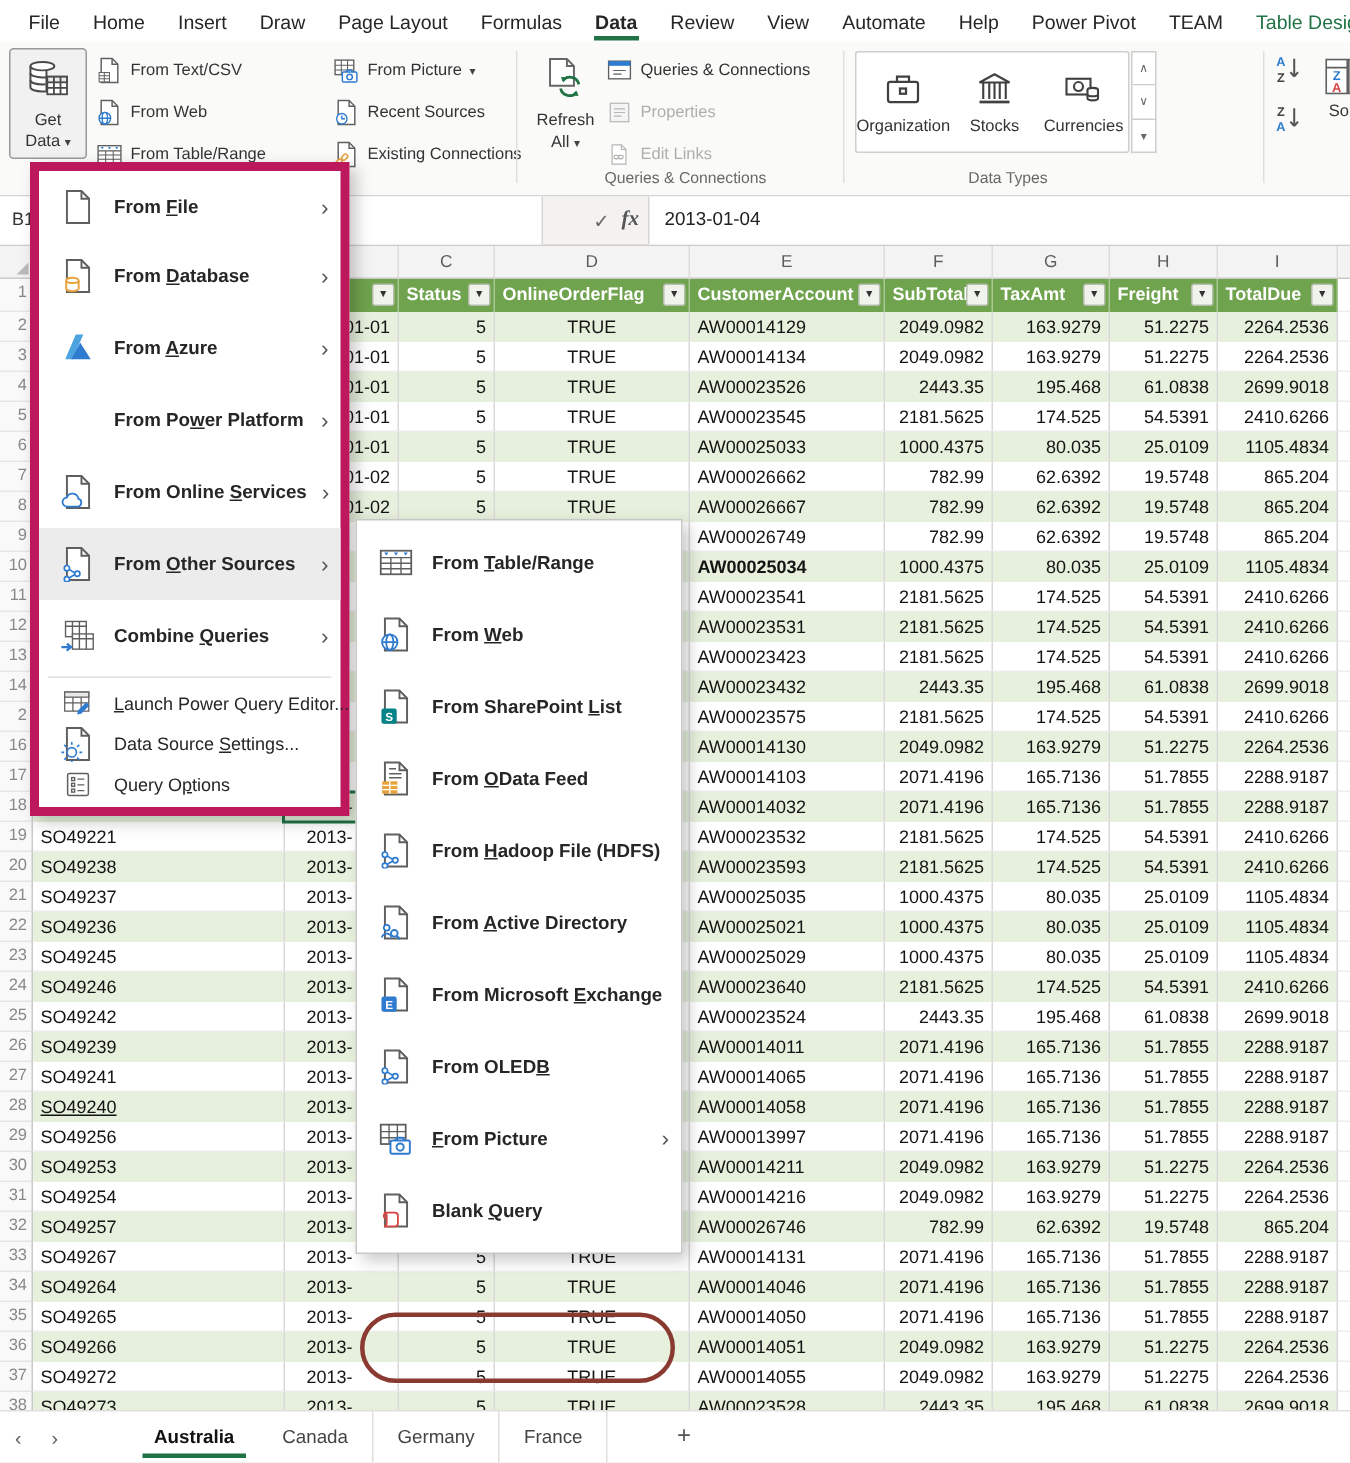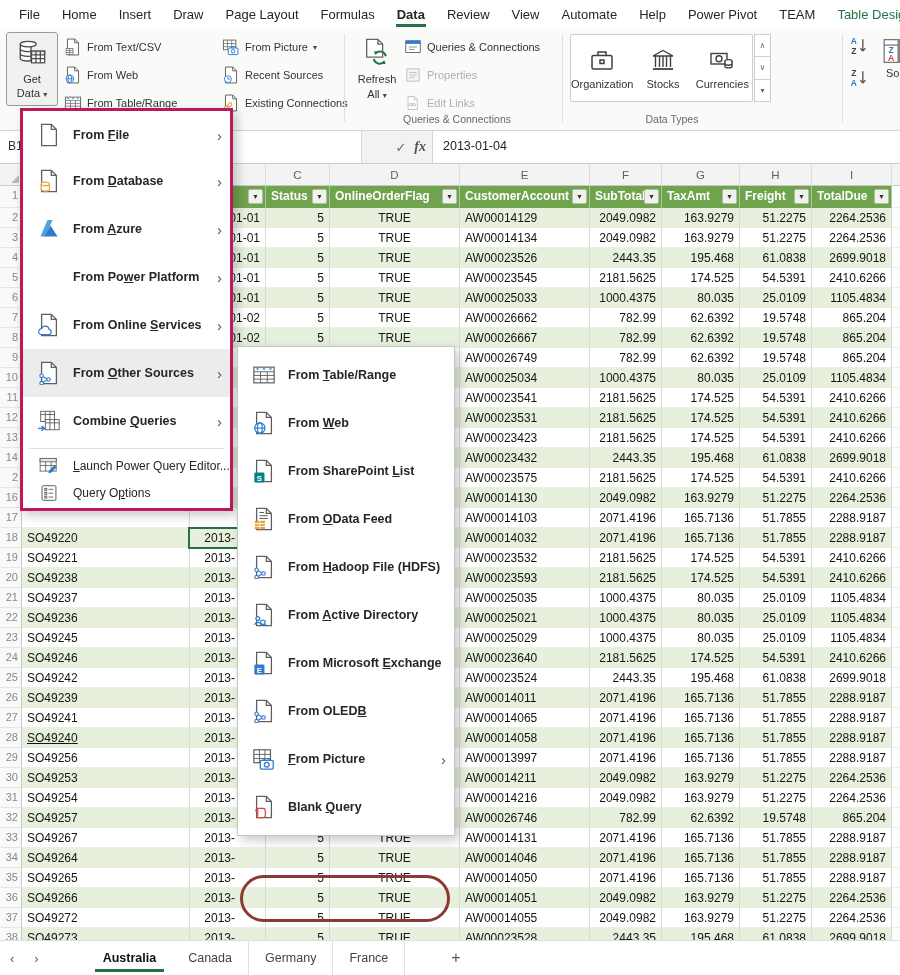--- a/index.html
+++ b/index.html
@@ -65,21 +65,21 @@
   
   .tabbar { position:absolute; left:0; top:940px; width:900px; height:35px; background:#fff; border-top:1px solid #e1dfdd; display:flex; align-items:stretch; }
   .navarr { display:flex; align-items:center; padding:0 10px; color:#605e5c; font-size:13px; }
   .stabs { display:flex; margin-left:38px; }
   .stab { display:flex; align-items:center; padding:0 16px; font-size:12.5px; color:#444; position:relative; border-right:1px solid #e1dfdd; }
   .stab.active { font-weight:bold; color:#111; border-right:none; }
   .stab.active::after { content:''; position:absolute; left:8px; right:8px; bottom:3px; height:3px; background:var(--accent); }
   .addsheet { display:flex; align-items:center; padding:0 14px; margin-left:32px; font-size:16px; color:#555; }
 
   
-  .menu { position:absolute; left:20px; top:108px; width:213px; background:#fff; border:3px solid #be185d; box-shadow:4px 4px 10px rgba(0,0,0,.22); z-index:50; padding:2px 0; }
+  .menu { position:absolute; left:20px; top:108px; width:213px; background:#fff; border:6px solid #be185d; box-shadow:4px 4px 10px rgba(0,0,0,.22); z-index:50; padding:2px 0; }
   .submenu { position:absolute; left:237px; top:346px; width:218px; background:#fff; border:1px solid #c8c6c4; box-shadow:4px 4px 10px rgba(0,0,0,.22); z-index:55; padding:4px 0; }
   .mi { height:48px; display:flex; align-items:center; gap:10px; padding:0 8px 0 12px; font-size:12.5px; font-weight:bold; color:#262626; white-space:nowrap; }
   .mi.first { height:44px; }
   .mi.small { height:27px; font-weight:normal; font-size:12px; }
   .mi.hl { background:#ececec; }
   .mi.disabled { color:#c3c1bf; }
   .mi .mic { width:28px; height:26px; flex:0 0 28px; display:flex; align-items:center; justify-content:center; }
   .mi .chev { margin-left:auto; color:#555; font-size:15px; font-weight:normal; }
   .msep { height:1px; background:#e1dfdd; margin:3px 6px; }
   .annot { position:absolute; left:2px; top:528px; width:210px; height:47px; border:3px solid var(--annot); border-radius:24px; z-index:70; pointer-events:none; }
@@ -471,21 +471,21 @@
         <div class="dcell ar" style="width: 72px;">19.5748</div>
         <div class="dcell ar" style="width: 80px;">865.204</div>
         <div class="filler"></div>
       </div>
       <div class="srow band">
         <div class="rownum">10</div>
         <div class="dcell al" style="width: 168px;"></div>
         <div class="dcell ar" style="width: 76px;"></div>
         <div class="dcell ar" style="width: 64px;">5</div>
         <div class="dcell ac" style="width: 130px;">TRUE</div>
-        <div class="dcell al" style="width: 130px;">AW00025034</div>
+        <div class="dcell al" style="width: 130px; font-weight: bold;">AW00025034</div>
         <div class="dcell ar" style="width: 72px;">1000.4375</div>
         <div class="dcell ar" style="width: 78px;">80.035</div>
         <div class="dcell ar" style="width: 72px;">25.0109</div>
         <div class="dcell ar" style="width: 80px;">1105.4834</div>
         <div class="filler"></div>
       </div>
       <div class="srow">
         <div class="rownum">11</div>
         <div class="dcell al" style="width: 168px;"></div>
         <div class="dcell ar" style="width: 76px;"></div>
@@ -953,20 +953,33 @@
           <svg viewBox="0 0 26 26" width="22" height="22">
             <g fill="#fff" stroke="#5f5f5f">
               <rect x="2.5" y="4" width="19" height="15"></rect>
               <rect x="2.5" y="4" width="19" height="4" fill="#e8e8e8"></rect>
               <path d="M2.5 12.5 h19 M9 8 v11 M15.5 8 v11"></path>
             </g>
             <path d="M13 18.5 l6.5-6.5 2.5 2.5 -6.5 6.5 -3.2.7 z" fill="#2E7BD0"></path>
           </svg>
         </span>
         <span><u>L</u>aunch Power Query Editor...</span>
+      </div>
+      <div class="mi small">
+        <span class="mic">
+          <svg viewBox="0 0 26 26" width="24" height="24">
+            <path d="M5 1.5 h10.5 L21 7 v17.5 H5 Z" fill="#fff" stroke="#5f5f5f" stroke-width="1.4"></path>
+            <path d="M15.5 1.5 V7 H21" fill="none" stroke="#5f5f5f" stroke-width="1.4"></path>
+            <g fill="#fff" stroke="#2E7BD0" stroke-width="1.2">
+              <path d="M8.5 13.5 v-2 M8.5 24.5 v2 M3 19 h-2 M14 19 h2 M4.6 15.1 l-1.5-1.5 M12.4 22.9 l1.5 1.5 M4.6 22.9 l-1.5 1.5 M12.4 15.1 l1.5-1.5"></path>
+              <circle cx="8.5" cy="19" r="3.4"></circle>
+            </g>
+          </svg>
+        </span>
+        <span>Data Source <u>S</u>ettings...</span>
       </div>
       <div class="mi small">
         <span class="mic">
           <svg viewBox="0 0 26 26" width="20" height="20">
             <rect x="4" y="3.5" width="18" height="19" rx="1.5" fill="#fff" stroke="#5f5f5f" stroke-width="1.3"></rect>
             <g stroke="#5f5f5f" stroke-width="1.2" fill="none">
               <rect x="7.5" y="7" width="2.6" height="2.6"></rect>
               <path d="M12.5 8.3 h6"></path>
               <rect x="7.5" y="12" width="2.6" height="2.6"></rect>
               <path d="M12.5 13.3 h6"></path>

